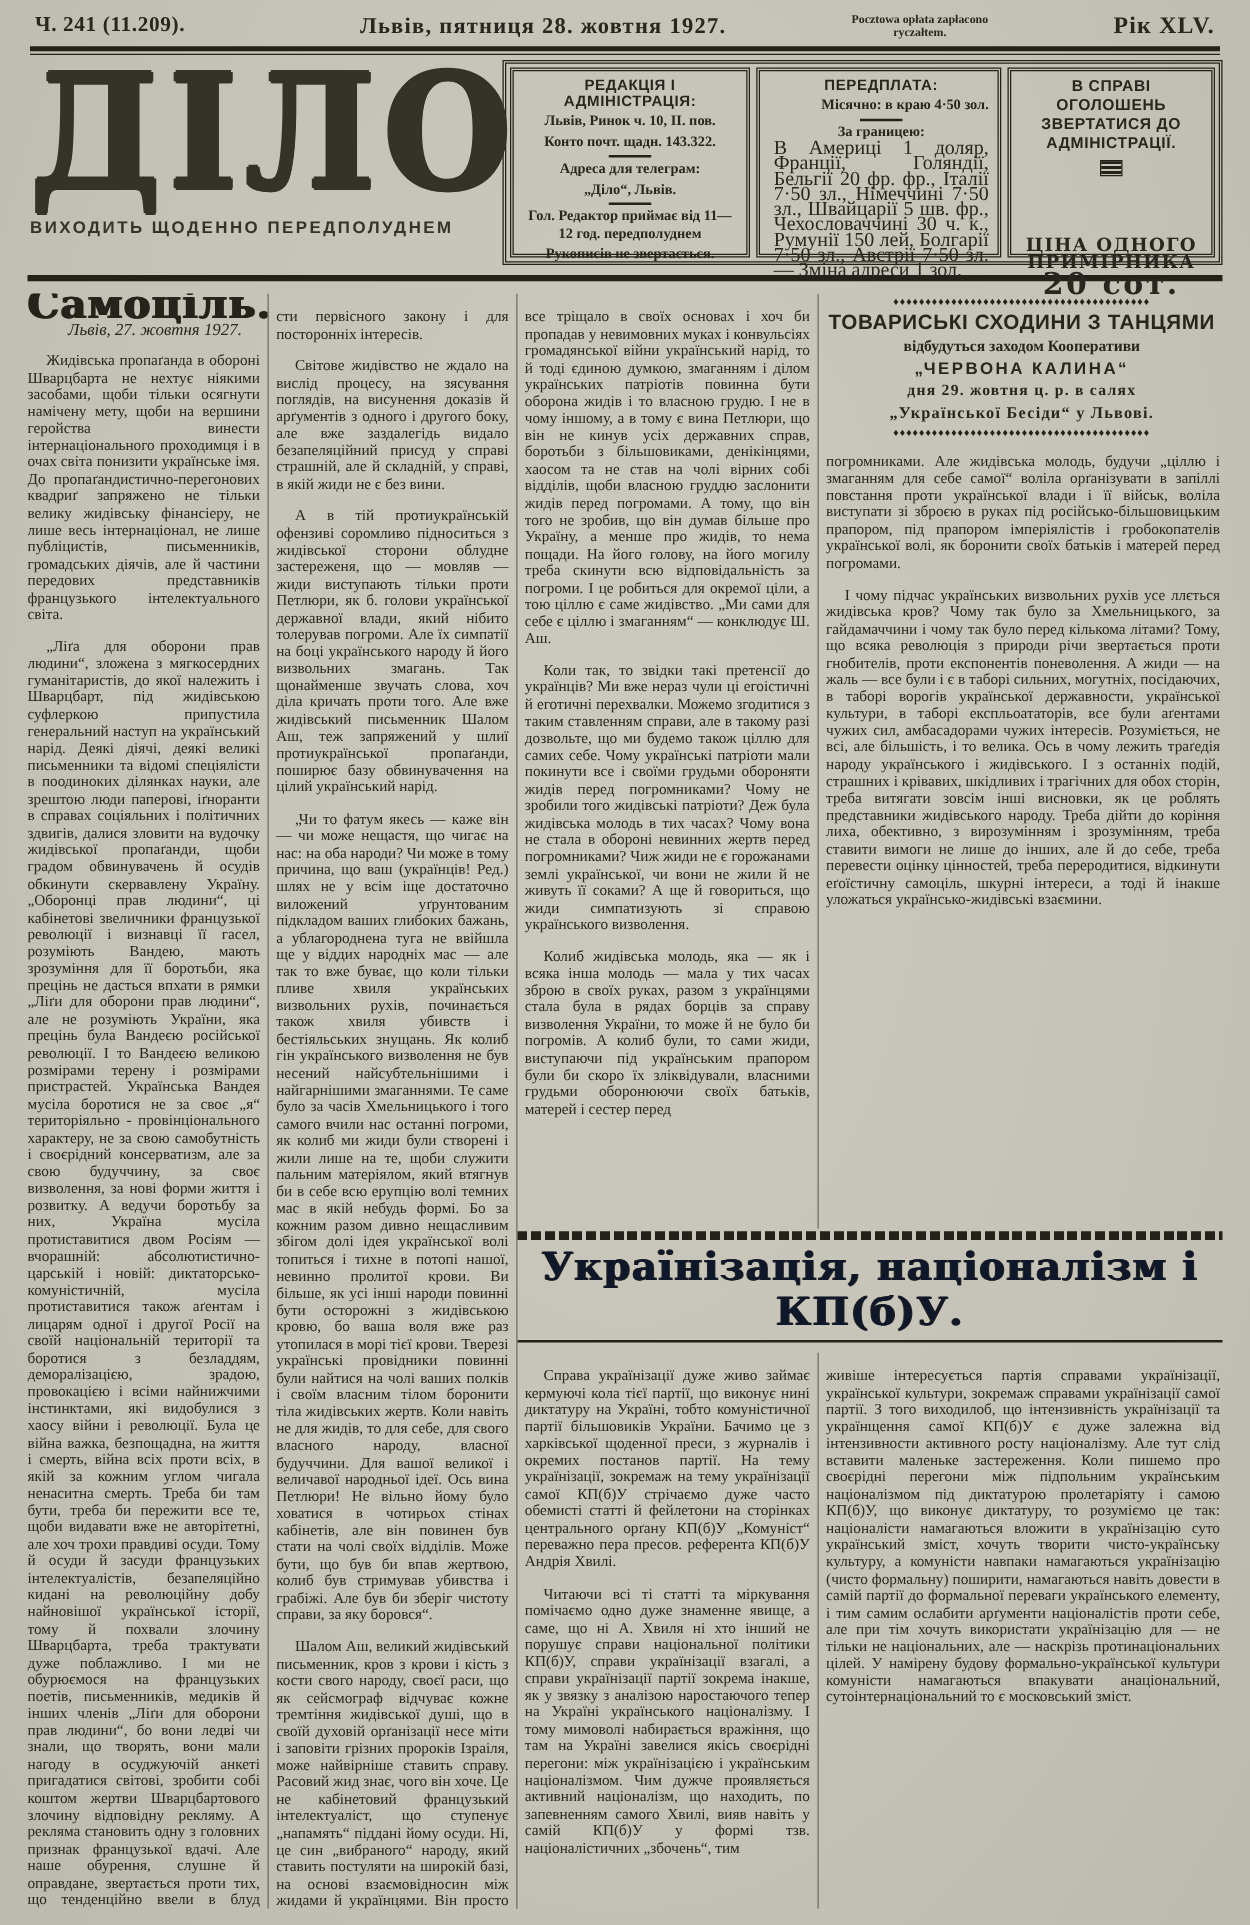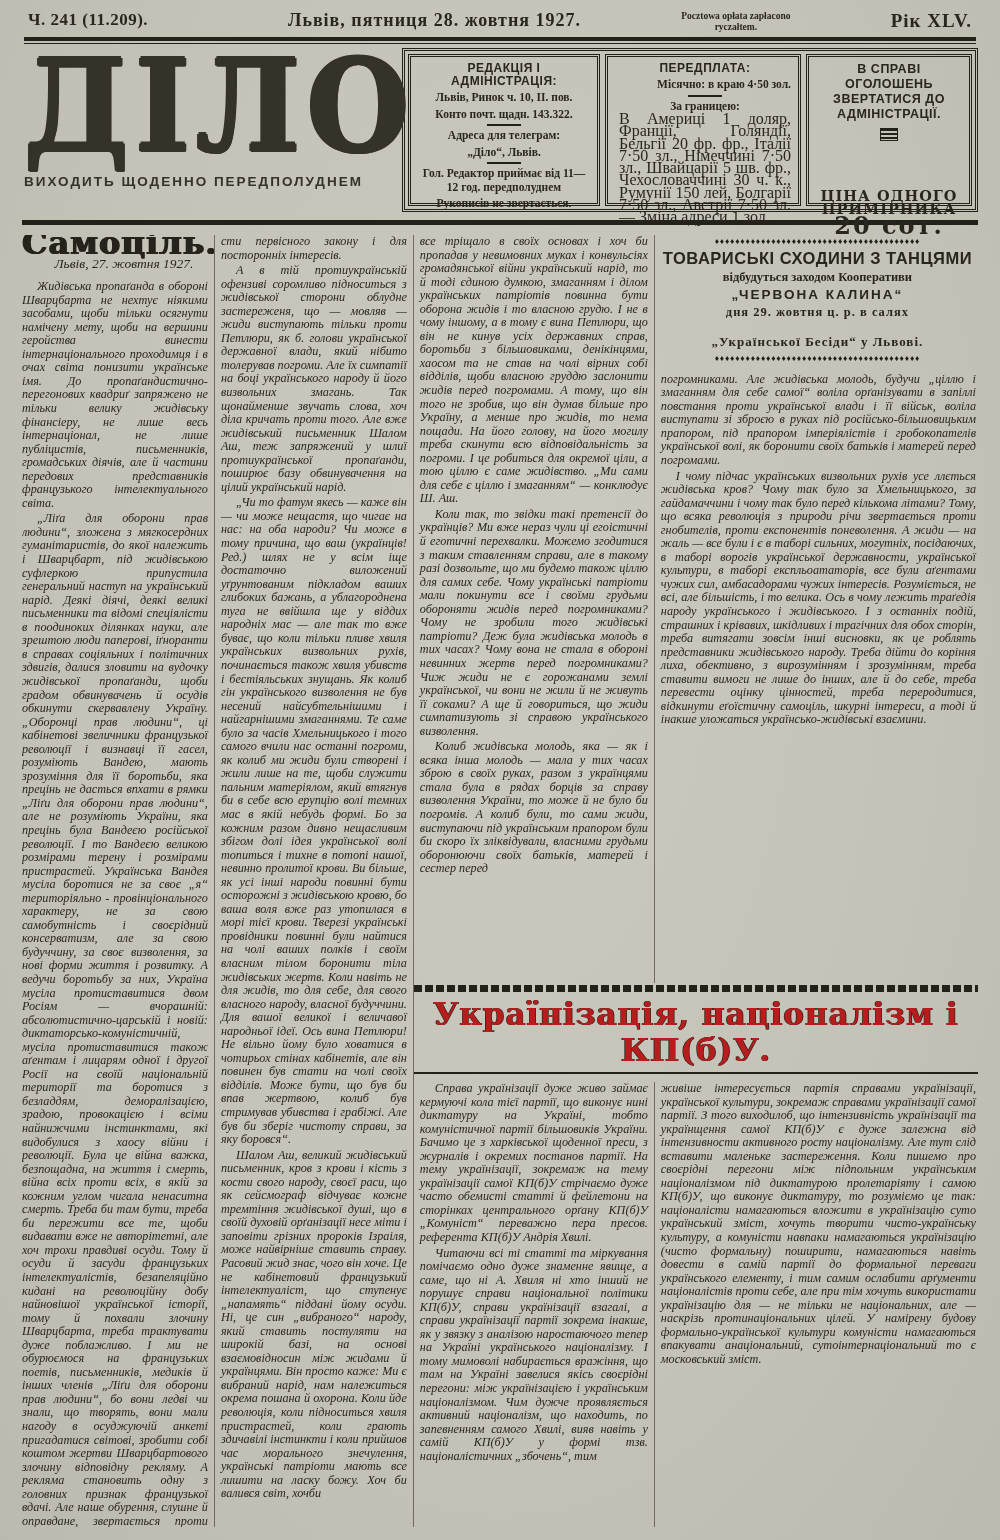--- a/index.html
+++ b/index.html
@@ -45,21 +45,21 @@
   .ads-top{font-family:"Liberation Sans", sans-serif;font-weight:bold;font-size:12.5px;line-height:15px;letter-spacing:.5px;}
   .ornament-icon{display:inline-block;width:16px;height:11px;margin:6px auto 4px auto;
     background:repeating-linear-gradient(#24211b 0 2px,#c6c3b9 2px 4px);border:1px solid #24211b;}
   .price-label{font-weight:bold;font-size:14.5px;letter-spacing:1px;font-family:"DejaVu Serif",serif;margin-top:40px;}
   .price{font-family:"DejaVu Serif",serif;font-weight:bold;font-size:24px;letter-spacing:2px;margin-top:3px;}
   .rule-heavy{border-top:5px solid #24211b;margin:8px 0 0 0;}
 
   
   .content{display:flex;margin-top:10px;height:1292px;}
   .col{overflow:hidden;font-size:12.2px;line-height:13.55px;text-align:justify;}
-  .col p{margin:0 0 2px 0;text-indent:15px;font-style:italic;}
+  .col p{margin:12px 0 2px 0;text-indent:15px;}
   .col p.cont{text-indent:0;}
   .col-1{width:228px;padding-right:6px;}
   .col-2{width:228px;padding:0 6px;border-left:1px solid rgba(40,35,25,.55);}
   .right-half{flex:1;border-left:1px solid rgba(40,35,25,.55);display:flex;flex-direction:column;}
   .row-top{display:flex;height:748px;overflow:hidden;}
   .row-bottom{display:flex;flex:1;overflow:hidden;}
   .col-3t,.col-3b{width:228px;padding:0 6px;}
   .col-4t,.col-4b{flex:1;padding:0 2px 0 6px;border-left:1px solid rgba(40,35,25,.55);}
 
   .art-title{font-family:"DejaVu Serif",serif;font-weight:bold;font-size:32px;letter-spacing:1px;
@@ -68,28 +68,28 @@
   .dateline{font-style:italic;font-size:13.5px;text-align:center;margin:0 0 10px 18px;}
 
   
   .annc{margin:2px 2px 10px 0;text-align:center;}
   .diamond-row{font-size:8.5px;letter-spacing:.8px;line-height:9px;white-space:nowrap;overflow:hidden;color:#24211b;}
   .annc-inner{padding:6px 2px 5px 2px;}
   .annc-l1{font-family:"Liberation Sans",sans-serif;font-weight:bold;font-size:16.5px;letter-spacing:.5px;white-space:nowrap;}
   .annc-l2{font-weight:bold;font-size:12.5px;margin-top:5px;}
   .annc-l3{font-family:"Liberation Sans",sans-serif;font-weight:bold;font-size:13.5px;letter-spacing:2px;margin-top:4px;}
   .annc-l4{font-weight:bold;font-size:12.5px;margin-top:4px;letter-spacing:1px;}
-  .annc-l5{font-weight:bold;font-size:13px;margin-top:16px;letter-spacing:1px;}
+  .annc-l5{font-weight:bold;font-size:13px;margin-top:4px;letter-spacing:1px;}
   .annc-l6{font-size:11.8px;line-height:13px;margin-top:5px;text-align:justify;padding:0 2px;}
 
   
   .headline-block{padding:0;}
   .dash-rule{height:7px;background:repeating-linear-gradient(90deg,#24211b 0 8px,rgba(0,0,0,0) 8px 11px);margin:2px 0 4px 0;}
   .headline2{font-family:"DejaVu Serif",serif;font-weight:bold;font-size:31px;letter-spacing:1px;
-    text-align:center;margin:2px 0 4px 0;color:#b91c1c;
+    text-align:center;margin:2px 0 4px 0;color:#0f172a;
     text-shadow:.7px 0 #2a2720,-.7px 0 #2a2720;}
   .headline-underline{border-top:2px solid #24211b;margin:0 0 8px 0;}
 </style>
 </head>
 <body>
 
 <div class="page">
 
   <header class="topline">
     <span class="issue">Ч. 241 (11.209).</span>
@@ -137,20 +137,21 @@
 
     <div class="col col-1">
       <h1 class="art-title">Самоціль.</h1>
       <div class="dateline">Львів, 27. жовтня 1927.</div>
       <p>Жидівська пропаґанда в обороні Шварцбарта не нехтує ніякими засобами, щоби тільки осягнути намічену мету, щоби на вершини геройства винести інтернаціонального проходимця і в очах світа понизити українське імя. До пропаґандистично-перегонових квадриґ запряжено не тільки велику жидівську фінансіеру, не лише весь інтернаціонал, не лише публіцистів, письменників, громадських діячів, але й частини передових представників французького інтелектуального світа.</p>
       <p>„Ліґа для оборони прав людини“, зложена з мягкосердних гуманітаристів, до якої належить і Шварцбарт, під жидівською суфлеркою припустила генеральний наступ на український нарід. Деякі діячі, деякі великі письменники та відомі спеціялісти в поодиноких ділянках науки, але зрештою люди паперові, іґноранти в справах соціяльних і політичних здвигів, далися зловити на вудочку жидівської пропаґанди, щоби градом обвинувачень й осудів обкинути скервавлену Україну. „Оборонці прав людини“, ці кабінетові звеличники французької революції і визнавці її гасел, розуміють Вандею, мають зрозуміння для її боротьби, яка прецінь не дасться впхати в рямки „Ліґи для оборони прав людини“, але не розуміють України, яка прецінь була Вандеєю російської революції. І то Вандеєю великою розмірами терену і розмірами пристрастей. Українська Вандея мусіла боротися не за своє „я“ територіяльно - провінціонального характеру, не за свою самобутність і своєрідний консерватизм, але за свою будуччину, за своє визволення, за нові форми життя і розвитку. А ведучи боротьбу за них, Україна мусіла протиставитися двом Росіям — вчорашній: абсолютистично-царській і новій: диктаторсько-комуністичній, мусіла протиставитися також аґентам і лицарям одної і другої Росії на своїй національній території та боротися з безладдям, деморалізацією, зрадою, провокацією і всіми найнижчими інстинктами, які видобулися з хаосу війни і революції. Була це війна важка, безпощадна, на життя і смерть, війна всіх проти всіх, в якій за кожним углом чигала ненаситна смерть. Треба би там бути, треба би пережити все те, щоби видавати вже не авторітетні, але хоч трохи правдиві осуди. Тому й осуди й засуди французьких інтелектуалістів, безапеляційно кидані на революційну добу найновішої української історії, тому й похвали злочину Шварцбарта, треба трактувати дуже поблажливо. І ми не обурюємося на французьких поетів, письменників, медиків й інших членів „Ліґи для оборони прав людини“, бо вони ледві чи знали, що творять, вони мали нагоду в осуджуючій анкеті пригадатися світові, зробити собі коштом жертви Шварцбартового злочину відповідну рекляму. А рекляма становить одну з головних признак французької вдачі. Але наше обурення, слушне й оправдане, звертається проти тих, що тенденційно ввели в блуд французьких інтелектуалістів — не в імя людськости і людяности, не задля висвітлення справи погромів і їх основи, але в імя безмежної пім-</p>
     </div>
 
     <div class="col col-2">
       <p class="cont">сти первісного закону і для посторонніх інтересів.</p>
+      <p>Світове жидівство не ждало на вислід процесу, на зясування поглядів, на висунення доказів й арґументів з одного і другого боку, але вже заздалегідь видало безапеляційний присуд у справі страшній, але й складній, у справі, в якій жиди не є без вини.</p>
       <p>А в тій протиукраїнській офензиві соромливо підноситься з жидівської сторони облудне застереженя, що — мовляв — жиди виступають тільки проти Петлюри, як б. голови української державної влади, який нібито толерував погроми. Але їх симпатії на боці українського народу й його визвольних змагань. Так щонайменше звучать слова, хоч діла кричать проти того. Але вже жидівський письменник Шалом Аш, теж запряжений у шлиї протиукраїнської пропаґанди, поширює базу обвинувачення на цілий український нарід.</p>
       <p>„Чи то фатум якесь — каже він — чи може нещастя, що чигає на нас: на оба народи? Чи може в тому причина, що ваш (українців! Ред.) шлях не у всім іще достаточно виложений уґрунтованим підкладом ваших глибоких бажань, а ублагороднена туга не ввійшла ще у віддих народніх мас — але так то вже буває, що коли тільки пливе хвиля українських визвольних рухів, починається також хвиля убивств і бестіяльських знущань. Як колиб гін українського визволення не був несений найсубтельнішими і найгарнішими змаганнями. Те саме було за часів Хмельницького і того самого вчили нас останні погроми, як колиб ми жиди були створені і жили лише на те, щоби служити пальним матеріялом, який втягнув би в себе всю ерупцію волі темних мас в якій небудь формі. Бо за кожним разом дивно нещасливим збігом долі ідея української волі топиться і тихне в потопі нашої, невинно пролитої крови. Ви більше, як усі інші народи повинні бути осторожні з жидівською кровю, бо ваша воля вже раз утопилася в морі тієї крови. Тверезі українські провідники повинні були найтися на чолі ваших полків і своїм власним тілом боронити тіла жидівських жертв. Коли навіть не для жидів, то для себе, для свого власного народу, власної будуччини. Для вашої великої і величавої народньої ідеї. Ось вина Петлюри! Не вільно йому було ховатися в чотирьох стінах кабінетів, але він повинен був стати на чолі своїх відділів. Може бути, що був би впав жертвою, колиб був стримував убивства і грабіжі. Але був би зберіг чистоту справи, за яку боровся“.</p>
       <p>Шалом Аш, великий жидівський письменник, кров з крови і кість з кости свого народу, своєї раси, що як сейсмограф відчуває кожне тремтіння жидівської душі, що в своїй духовій орґанізації несе міти і заповіти грізних пророків Ізраіля, може найвірніше ставить справу. Расовий жид знає, чого він хоче. Це не кабінетовий французький інтелектуаліст, що ступенує „напамять“ піддані йому осуди. Ні, це син „вибраного“ народу, який ставить постуляти на широкій базі, на основі взаємовідносин між жидами й українцями. Він просто каже: Ми є вибраний нарід, нам належиться окрема пошана й охорона. Коли йде революція, коли підноситься хвиля пристрастей, коли грають здичавілі інстинкти і коли прийшов час морального знечулення, українські патріоти мають все лишити на ласку божу. Хоч би валився світ, хочби</p>
     </div>
 
     <div class="right-half">
       <div class="row-top">
         <div class="col col-3t">
           <p class="cont">все тріщало в своїх основах і хоч би пропадав у невимовних муках і конвульсіях громадянської війни український нарід, то й тоді єдиною думкою, змаганням і ділом українських патріотів повинна бути оборона жидів і то власною грудю. І не в чому іншому, а в тому є вина Петлюри, що він не кинув усіх державних справ, боротьби з більшовиками, денікінцями, хаосом та не став на чолі вірних собі відділів, щоби власною груддю заслонити жидів перед погромами. А тому, що він того не зробив, що він думав більше про Україну, а менше про жидів, то нема пощади. На його голову, на його могилу треба скинути всю відповідальність за погроми. І це робиться для окремої ціли, а тою ціллю є саме жидівство. „Ми сами для себе є ціллю і змаганням“ — конклюдує Ш. Аш.</p>
           <p>Коли так, то звідки такі претенсії до українців? Ми вже нераз чули ці егоістичні й еготичні перехвалки. Можемо згодитися з таким ставленням справи, але в такому разі дозвольте, що ми будемо також ціллю для самих себе. Чому українські патріоти мали покинути все і своїми грудьми обороняти жидів перед погромниками? Чому не зробили того жидівські патріоти? Деж була жидівська молодь в тих часах? Чому вона не стала в обороні невинних жертв перед погромниками? Чиж жиди не є горожанами землі української, чи вони не жили й не живуть її соками? А ще й говориться, що жиди симпатизують зі справою українського визволення.</p>

